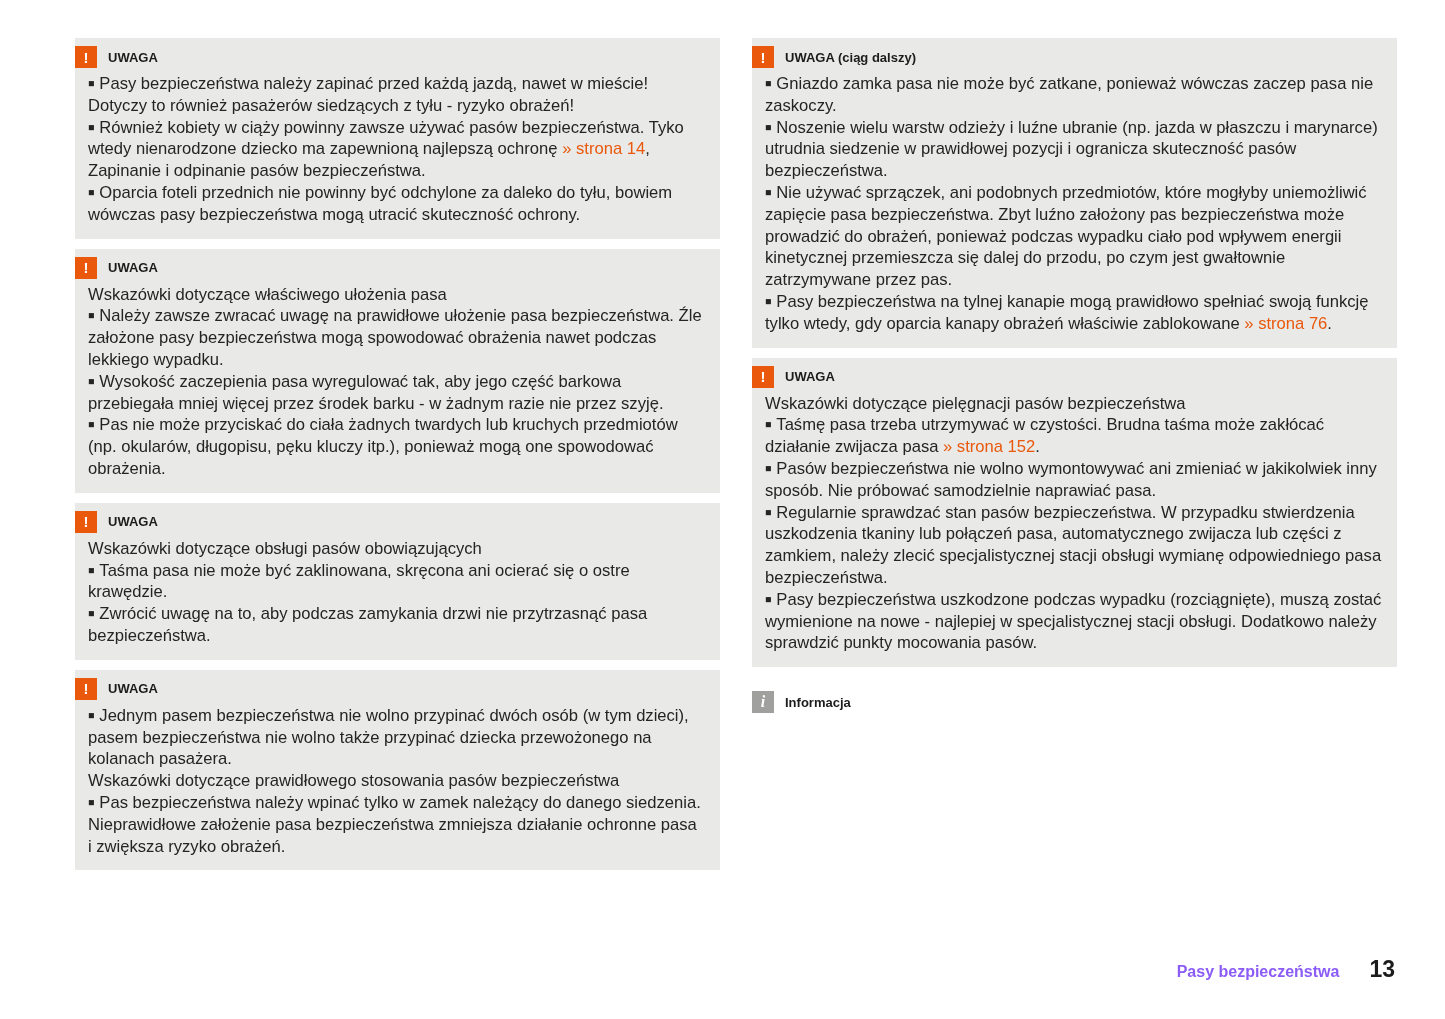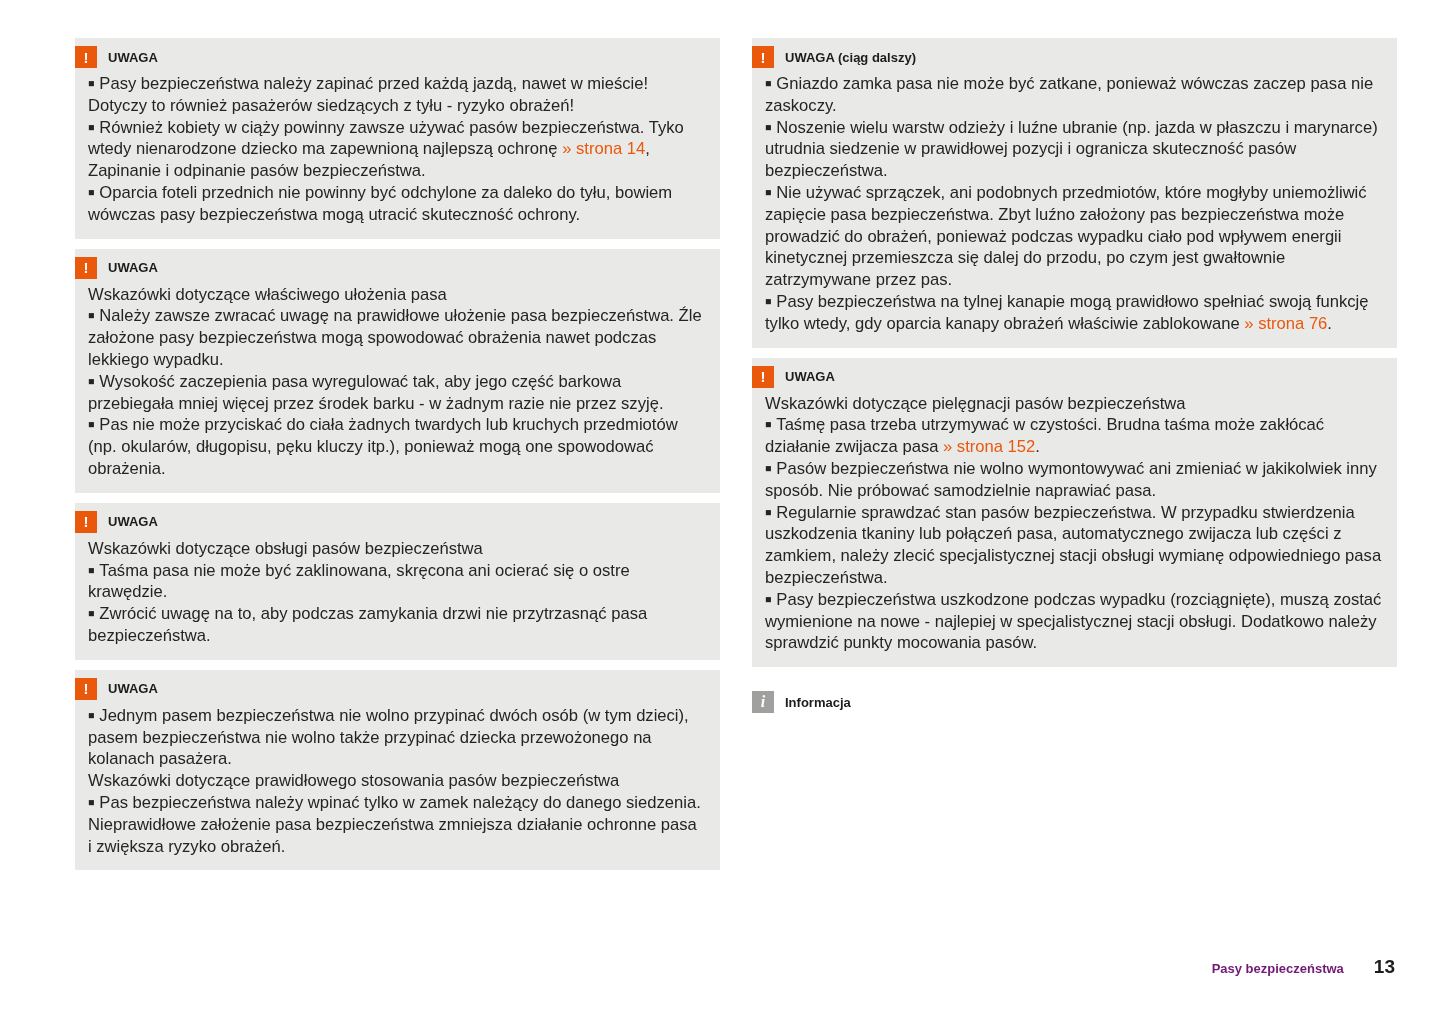--- a/index.html
+++ b/index.html
@@ -96,26 +96,26 @@
   .em { }
   .footer {
     position: absolute;
     right: 50px;
     top: 956px;
     display: flex;
     align-items: baseline;
   }
   .footer-title {
     font-weight: bold;
-    font-size: 13px;
-    color: #701a75;
+    font-size: 16px;
+    color: #8b5cf6;
   }
   .footer-page {
     font-weight: bold;
-    font-size: 19px;
+    font-size: 23px;
     margin-left: 30px;
     color: #1c1c1c;
   }
 </style>
 </head>
 <body>
 
 <div class="page" style="--accent: #ea580c; --box-bg: #e9e9e7; --info-bg: #a0a09f;">
   <div class="columns">
     <div class="column" id="col-0">
@@ -136,21 +136,21 @@
           <p class="para"><span>Wskazówki dotyczące właściwego ułożenia pasa</span></p>
           <p class="para"><span class="bullet">■</span><span>Należy zawsze zwracać uwagę na prawidłowe ułożenie pasa bezpieczeństwa. Źle założone pasy bezpieczeństwa mogą spowodować obrażenia nawet podczas lekkiego wypadku.</span></p>
           <p class="para"><span class="bullet">■</span><span>Wysokość zaczepienia pasa wyregulować tak, aby jego część barkowa przebiegała mniej więcej przez środek barku - w żadnym razie nie przez szyję.</span></p>
           <p class="para"><span class="bullet">■</span><span>Pas nie może przyciskać do ciała żadnych twardych lub kruchych przedmiotów (np. okularów, długopisu, pęku kluczy itp.), ponieważ mogą one spowodować obrażenia.</span></p>
         </section>
         <section class="block warning">
           <div class="title-row">
             <span class="sq-icon warn">!</span>
             <span class="block-title">UWAGA</span>
           </div>
-          <p class="para"><span>Wskazówki dotyczące obsługi pasów bezpieczeństwa</span></p>
+          <p class="para"><span>Wskazówki dotyczące obsługi pasów obowiązujących</span></p>
           <p class="para"><span class="bullet">■</span><span>Taśma pasa nie może być zaklinowana, skręcona ani ocierać się o ostre krawędzie.</span></p>
           <p class="para"><span class="bullet">■</span><span>Zwrócić uwagę na to, aby podczas zamykania drzwi nie przytrzasnąć pasa bezpieczeństwa.</span></p>
         </section>
         <section class="block warning">
           <div class="title-row">
             <span class="sq-icon warn">!</span>
             <span class="block-title">UWAGA</span>
           </div>
           <p class="para"><span class="bullet">■</span><span>Jednym pasem bezpieczeństwa nie wolno przypinać dwóch osób (w tym dzieci), pasem bezpieczeństwa nie wolno także przypinać dziecka przewożonego na kolanach pasażera.</span></p>
           <p class="para"><span>Wskazówki dotyczące prawidłowego stosowania pasów bezpieczeństwa</span></p>

